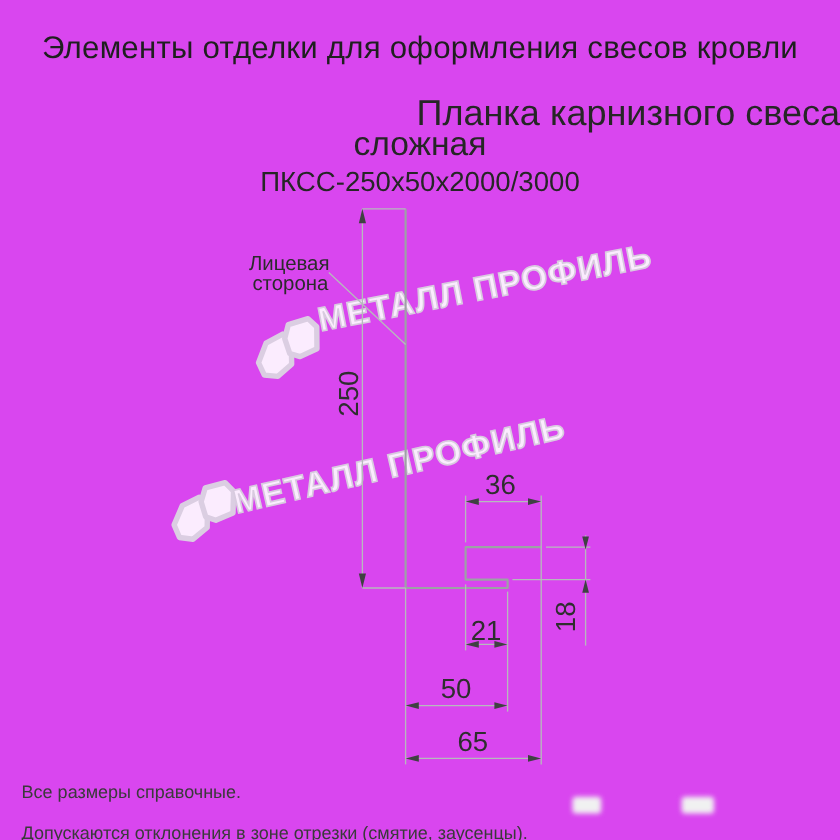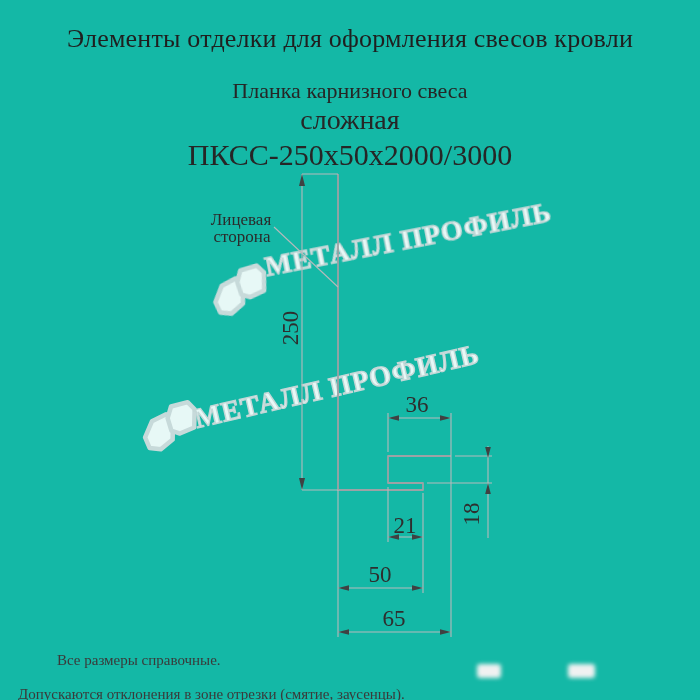--- a/index.html
+++ b/index.html
@@ -1,26 +1,26 @@
 <!DOCTYPE html>
 <html><head>
 <meta charset="utf-8">
 <style>
   html,body{margin:0;padding:0;background:#fff;}
   #page{
-    position:relative;width:700px;height:700px;background:#14b8a6;overflow:hidden;
-    font-family:Liberation Serif, serif;
+    position:relative;width:700px;height:700px;background:#d946ef;overflow:hidden;
+    font-family:Liberation Sans, sans-serif;
   }
   .abs{position:absolute;}
   .center-text{left:0;right:0;text-align:center;}
   #title{top:24px;font-size:26px;color:#1f1f1f;letter-spacing:0.2px;}
-  #subtitle1{top:78px;font-size:22px;color:#262626;}
+  #subtitle1{top:78px;font-size:30px;color:#262626;text-align:right;}
   #subtitle2{top:104px;font-size:28px;color:#262626;}
-  #product-code{top:138px;font-size:30px;color:#262626;}
-  #note1{left:18px;top:652px;font-size:15px;color:#3a3a3a;margin-left:39px;}
+  #product-code{top:138px;font-size:23px;color:#262626;}
+  #note1{left:18px;top:652px;font-size:15px;color:#3a3a3a;}
   #note2{left:18px;top:686px;font-size:15px;color:#3a3a3a;}
   svg{position:absolute;left:0;top:0;}
   .blob{position:absolute;background:#f0f1f1;border-radius:3px;filter:blur(2px);}
 </style>
 </head>
 <body>
 
 <div id="page">
 
   <div id="title" class="abs center-text">Элементы отделки для оформления свесов кровли</div>

